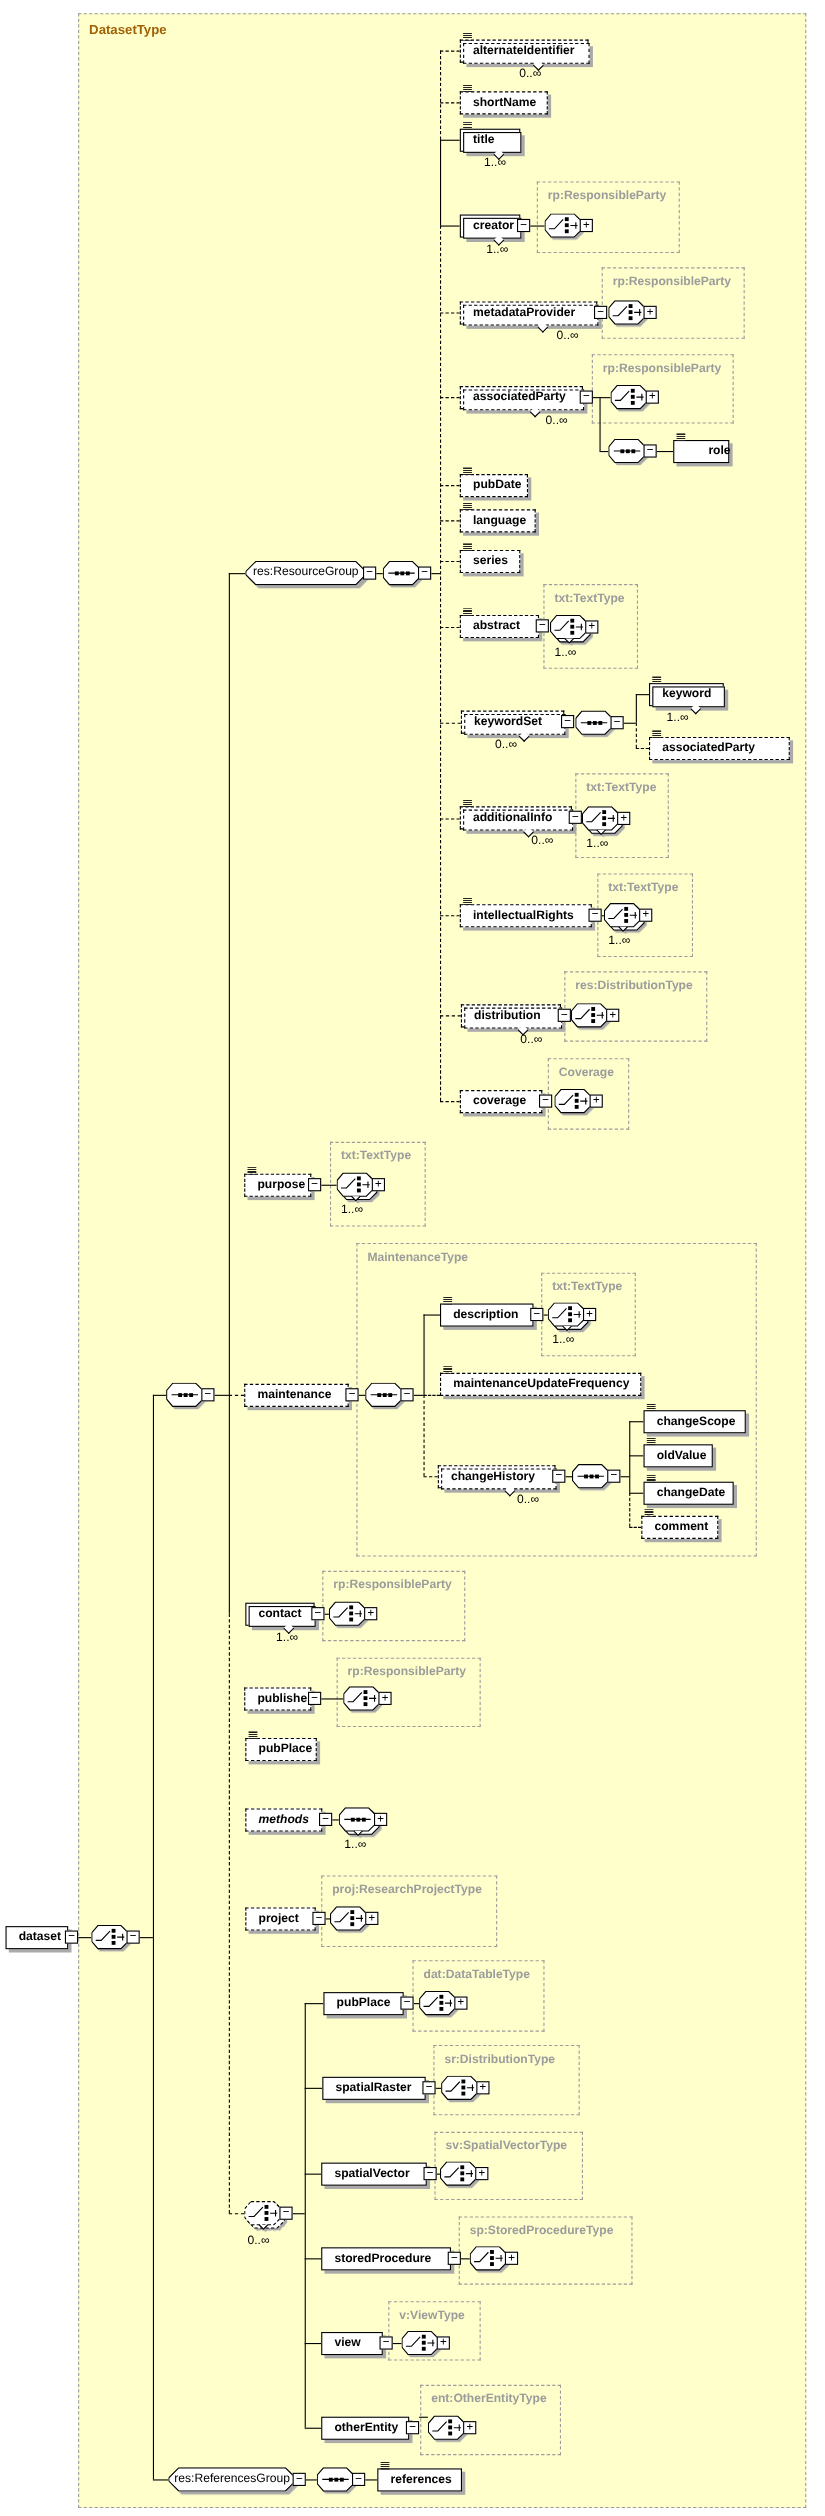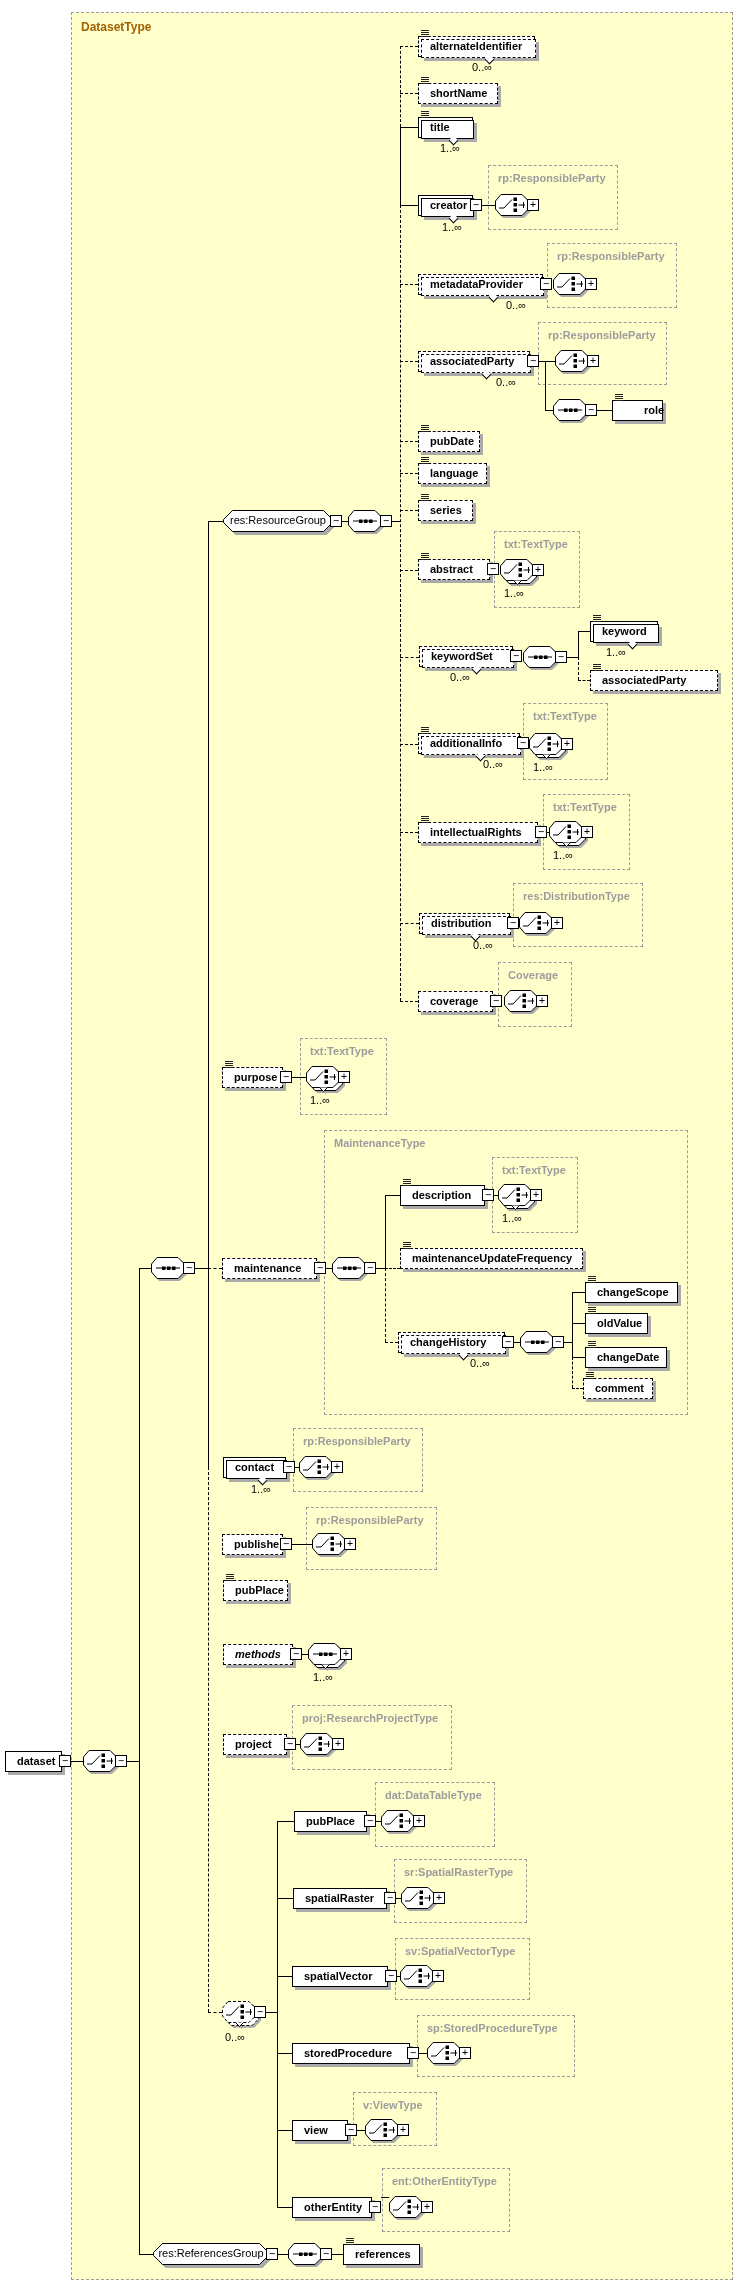--- a/index.html
+++ b/index.html
@@ -75,21 +75,21 @@
     <div class="tc" style="left: 306px; top: 1507px; width: 131px; height: 63px;">
       <span>rp:ResponsibleParty</span>
     </div>
     <div class="tc" style="left: 292px; top: 1705px; width: 160px; height: 65px;">
       <span>proj:ResearchProjectType</span>
     </div>
     <div class="tc" style="left: 375px; top: 1782px; width: 120px; height: 65px;">
       <span>dat:DataTableType</span>
     </div>
     <div class="tc" style="left: 394px; top: 1859px; width: 133px; height: 64px;">
-      <span>sr:SpatialRasterType</span>
+      <span>sr:DistributionType</span>
     </div>
     <div class="tc" style="left: 395px; top: 1938px; width: 135px; height: 62px;">
       <span>sv:SpatialVectorType</span>
     </div>
     <div class="tc" style="left: 417px; top: 2015px; width: 158px; height: 62px;">
       <span>sp:StoredProcedureType</span>
     </div>
     <div class="tc" style="left: 353px; top: 2092px; width: 84px; height: 54px;">
       <span>v:ViewType</span>
     </div>

